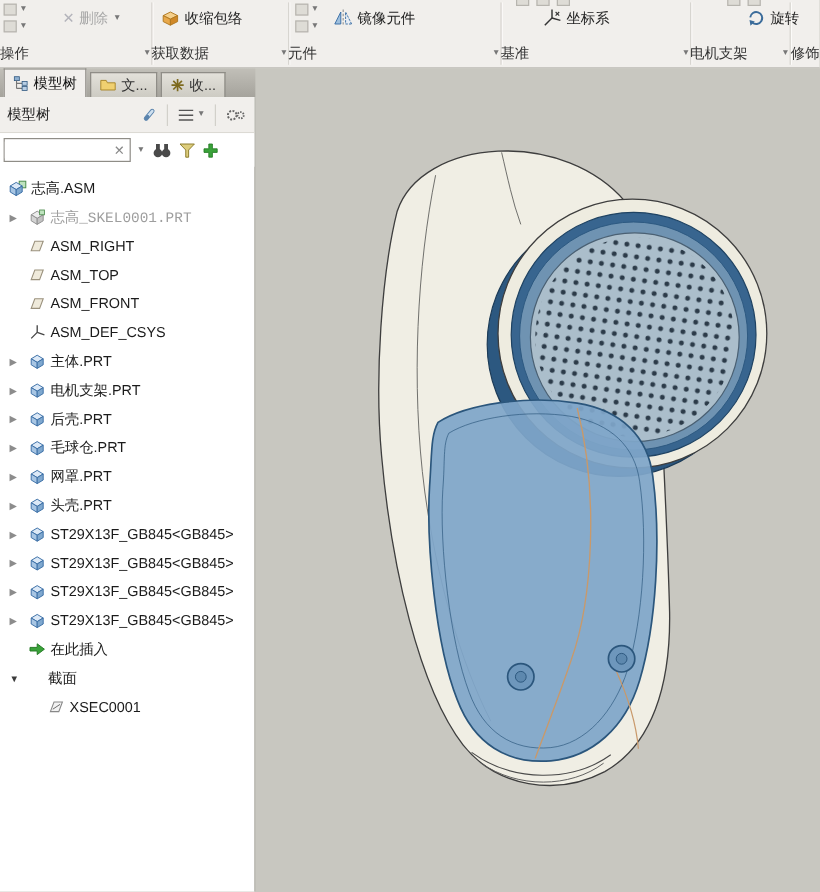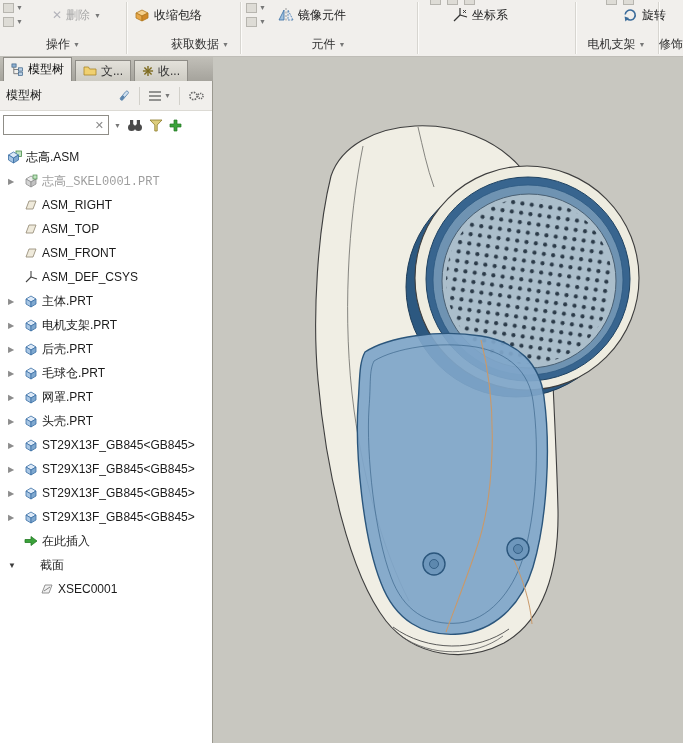--- a/index.html
+++ b/index.html
@@ -9,21 +9,21 @@
     font-family:"Liberation Sans","DejaVu Sans",sans-serif;
     font-size:12px; color:#222; background:#c8c7c0;
   }
 
   
   .ribbon { position:absolute; top:0; left:0; width:683px; height:57px;
             background:#f1efec; border-bottom:1px solid #bfbdb7; overflow:hidden; }
   .rsep { position:absolute; top:2px; width:1px; height:52px; background:#d7d5d0;
           box-shadow:1px 0 0 #fcfbf9; }
   .rlabel { position:absolute; top:34px; height:20px; display:flex; align-items:center;
-            justify-content:center; gap:3px; color:#333; }
+            justify-content:space-between; gap:3px; color:#333; }
   .dar { font-size:7px; color:#777; line-height:1; }
   .rbtn { position:absolute; height:22px; display:flex; align-items:center; gap:4px;
           padding:0 4px; border-radius:2px; white-space:nowrap; }
   .rbtn.disabled { color:#a8a8a8; }
   .xmark { color:#b3b3ba; font-size:12px; }
   .minicol { position:absolute; display:flex; flex-direction:column; gap:3px; }
   .minibtn { display:flex; align-items:center; gap:2px; height:11px; }
   .msq { width:11px; height:10px; background:#dedcd6; border:1px solid #b7b5af; }
   .cliprow { position:absolute; display:flex; gap:6px; }
 
@@ -114,26 +114,30 @@
   <div class="rsep" style="left:126px"></div>
   <div class="rsep" style="left:240px"></div>
   <div class="rsep" style="left:417px"></div>
   <div class="rsep" style="left:575px"></div>
   <div class="rsep" style="left:658px"></div>
 
   <div class="rlabel" style="left:0;width:126px">
     <span>操作</span>
     <span class="dar">▼</span>
   </div>
-  <div class="rlabel" style="left:143px;width:114px">
+  <div class="rlabel" style="left:126px;width:114px">
     <span>获取数据</span>
     <span class="dar">▼</span>
   </div>
   <div class="rlabel" style="left:240px;width:177px">
     <span>元件</span>
+    <span class="dar">▼</span>
+  </div>
+  <div class="rlabel" style="left:417px;width:158px">
+    <span>基准</span>
     <span class="dar">▼</span>
   </div>
   <div class="rlabel" style="left:575px;width:83px">
     <span>电机支架</span>
     <span class="dar">▼</span>
   </div>
   <div class="rlabel" style="left:659px;width:24px">
     <span>修饰</span>
   </div>
 

